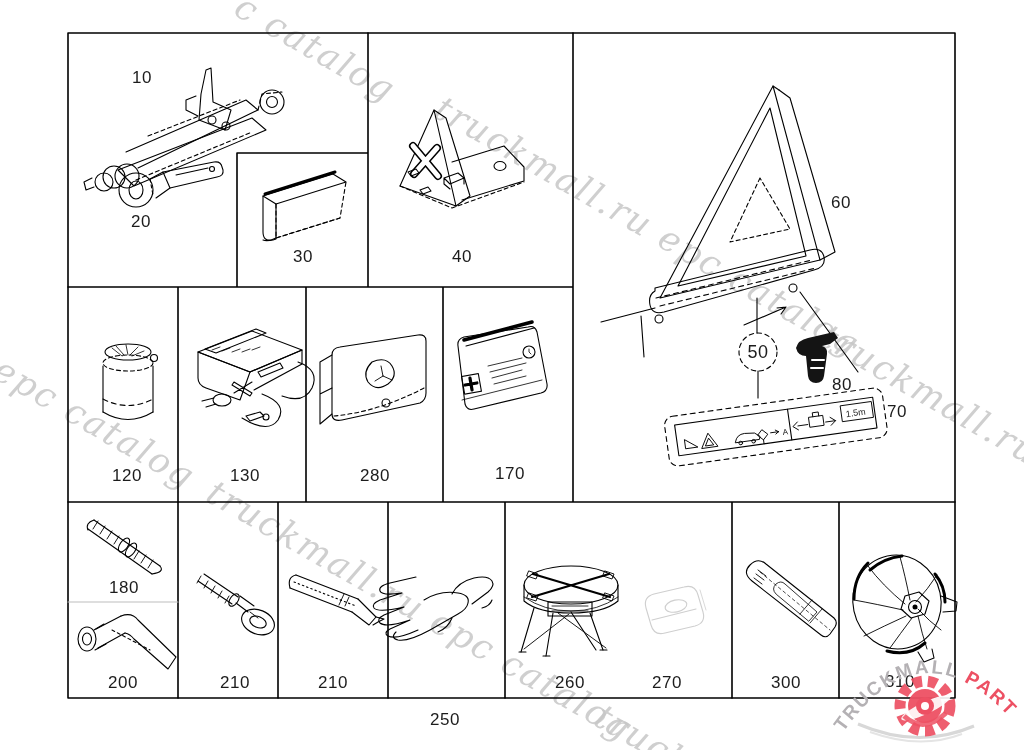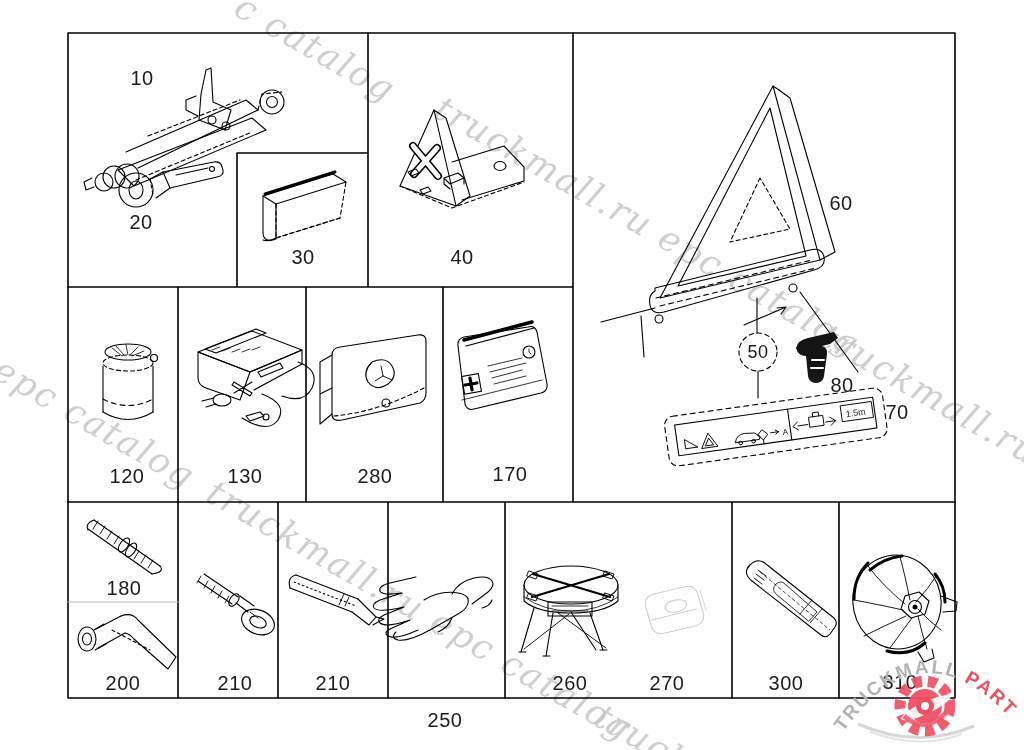--- a/index.html
+++ b/index.html
@@ -1,19 +1,19 @@
 <!DOCTYPE html>
 <html><head>
 <meta charset="utf-8">
 <style>
   html,body{margin:0;padding:0;background:#fff;}
   .stage{position:relative;width:1024px;height:750px;background:#fff;overflow:hidden;
          font-family:"Liberation Sans",sans-serif;}
   .art{position:absolute;left:0;top:0;}
-  .lbl{position:absolute;transform:translate(-50%,-50%);font-size:20px;color:#1c1c1c;
+  .lbl{position:absolute;transform:translate(-50%,-50%);font-size:17px;color:#1c1c1c;
        white-space:nowrap;letter-spacing:.5px;}
   .lbl.callout{font-size:18px;}
   .watermark{position:absolute;font-family:"DejaVu Serif",serif;font-style:italic;
              color:#c7c7c7;font-size:35px;letter-spacing:2px;white-space:nowrap;
              transform-origin:0 0;transform:rotate(30deg);opacity:.85;user-select:none;}
   .logo{position:absolute;left:818px;top:636px;}
 </style>
 </head>
 <body>
 

